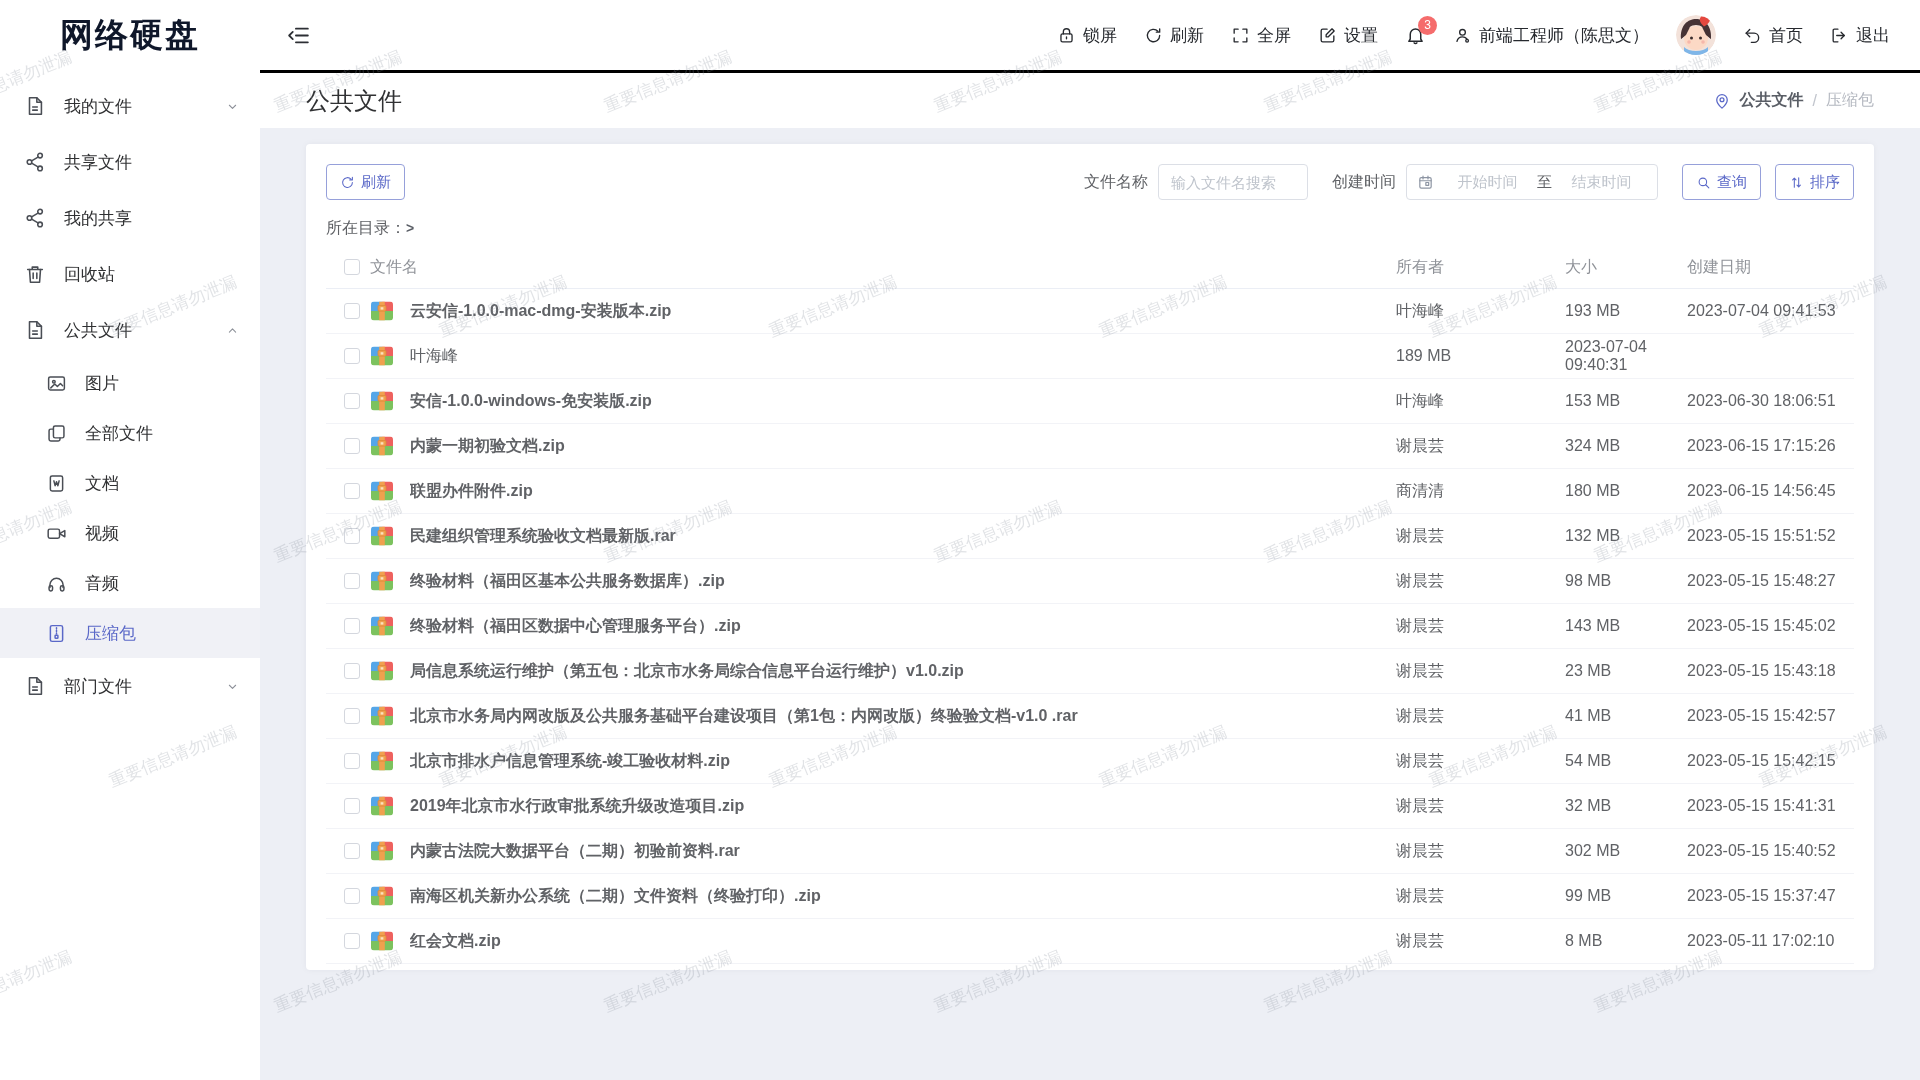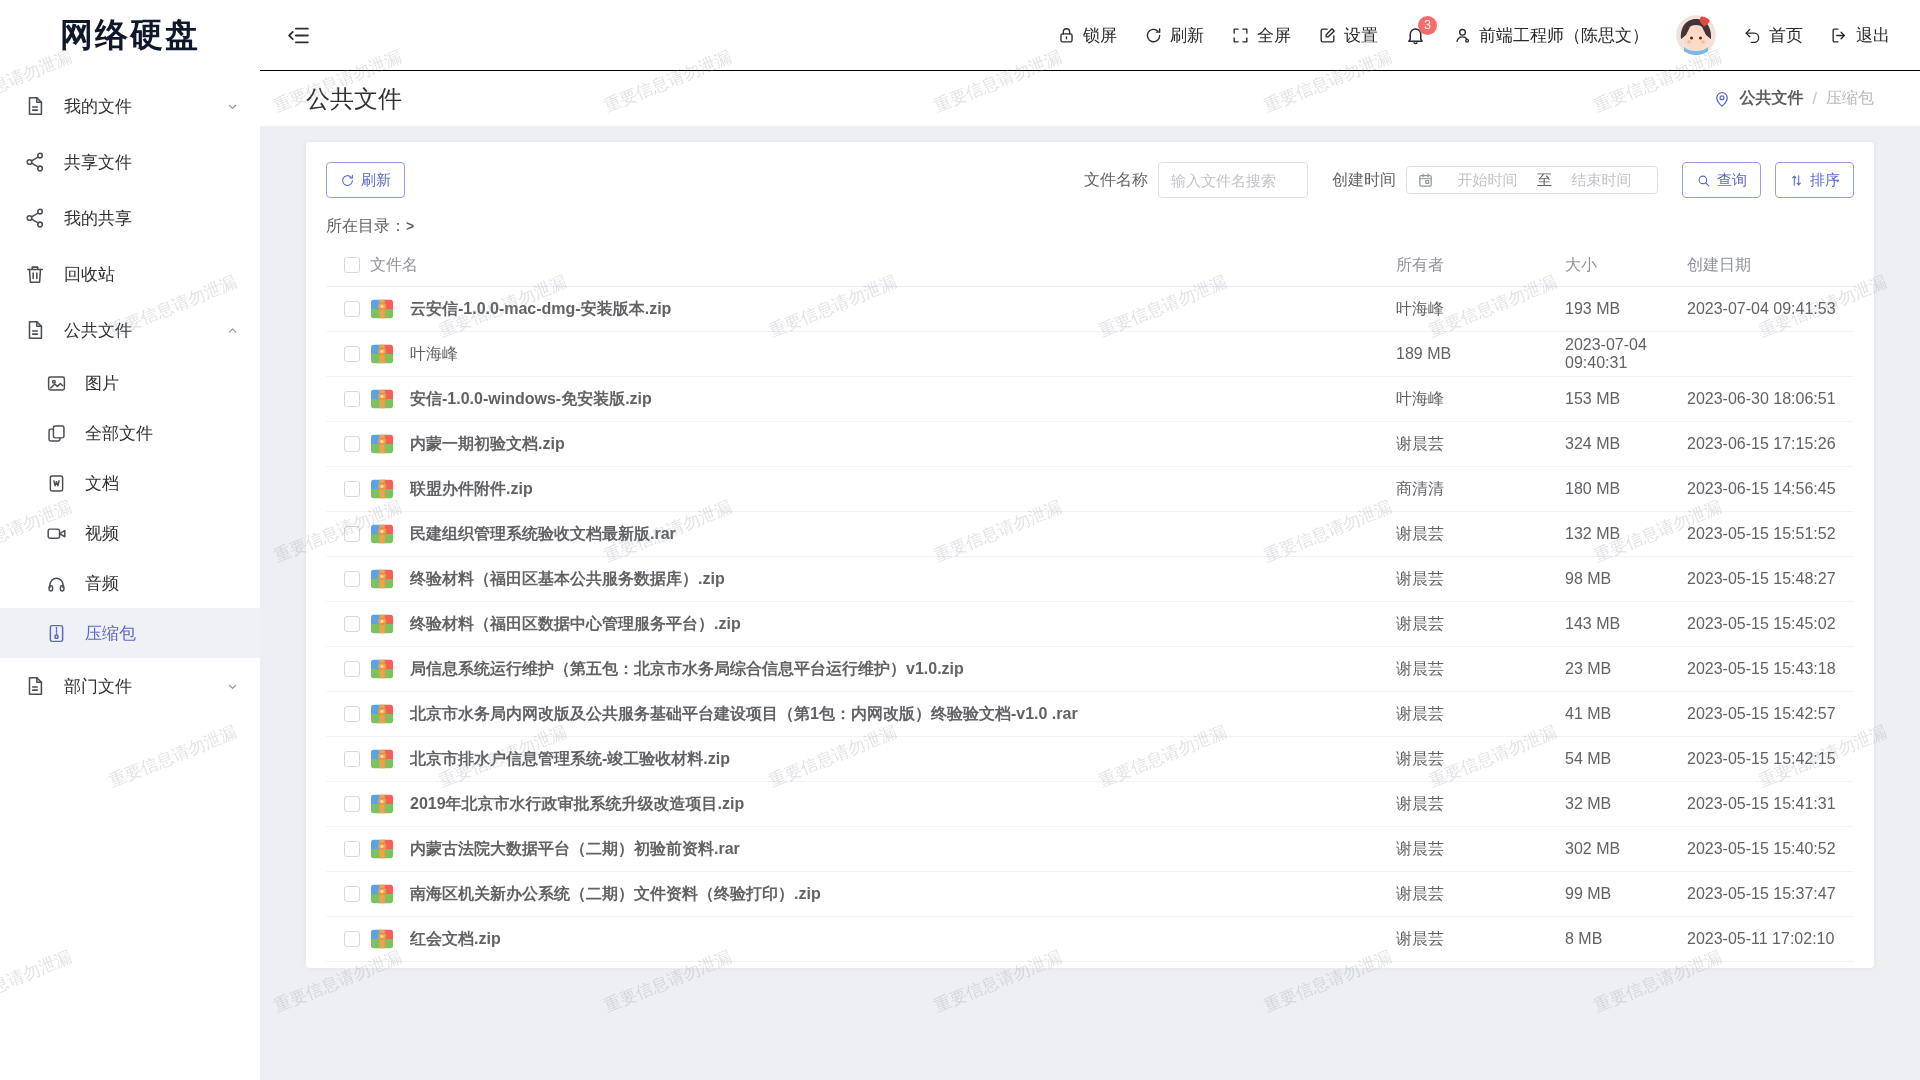--- a/index.html
+++ b/index.html
@@ -21,21 +21,21 @@
   .side-item .ic{width:22px;height:22px;margin-right:18px;display:flex;color:#4a4e55;flex:none;}
   .side-item.l2 .ic{width:21px;height:21px;}
   .side-item .lbl{flex:1;white-space:nowrap;}
   .side-item .chev{width:15px;height:15px;color:#8d9199;display:flex;}
   .side-item.active{background:#f0f1f6;color:#5a68c8;}
   .side-item.active .ic{color:#5a68c8;}
 
   
   .right-col{flex:1;display:flex;flex-direction:column;min-width:0;}
   .topbar{height:70px;background:#fff;display:flex;align-items:center;
-          padding:0 30px 0 26px;border-bottom:1px solid #000000;}
+          padding:0 30px 0 26px;border-bottom:3px solid #000000;}
   .fold{width:25px;height:25px;color:#2c2f34;cursor:pointer;display:flex;}
   .top-right{margin-left:auto;display:flex;align-items:center;gap:27px;}
   .top-act{display:flex;align-items:center;gap:7px;font-size:17px;color:#26292e;cursor:pointer;white-space:nowrap;}
   .top-act .ic{width:19px;height:19px;display:flex;}
   .bell-wrap{position:relative;width:21px;height:21px;color:#26292e;cursor:pointer;display:flex;}
   .badge{position:absolute;top:-9px;right:-11px;background:#f56c6c;color:#fff;
          font-size:12px;min-width:19px;height:19px;line-height:19px;border-radius:10px;
          text-align:center;padding:0 2px;box-sizing:border-box;}
   .avatar{width:40px;height:40px;border-radius:50%;overflow:hidden;cursor:pointer;flex:none;}
 
@@ -56,21 +56,21 @@
   .btn{display:inline-flex;align-items:center;gap:6px;border:1px solid #96a0da;color:#5a68c8;
        background:#fff;border-radius:4px;font-size:15px;padding:0 13px;height:36px;cursor:pointer;white-space:nowrap;}
   .btn .ic{width:15px;height:15px;display:flex;}
   .sp{flex:1;}
   .f-label{font-size:16px;color:#606266;margin:0 10px 0 0;white-space:nowrap;}
   .gap-l{margin-left:24px;}
   .f-input{width:150px;height:36px;border:1px solid #dcdfe6;border-radius:4px;
            padding:0 12px;font-size:15px;color:#606266;box-sizing:border-box;outline:none;
            font-family:inherit;}
   .f-input::placeholder{color:#bfc4cc;}
-  .daterange{width:252px;height:28px;border:1px solid #dcdfe6;border-radius:4px;
+  .daterange{width:252px;height:36px;border:1px solid #dcdfe6;border-radius:4px;
              display:flex;align-items:center;padding:0 10px;box-sizing:border-box;margin-right:24px;}
   .daterange .ic{width:17px;height:17px;color:#8d95a3;display:flex;margin-right:8px;}
   .dr-ph{color:#bfc4cc;font-size:15px;flex:1;text-align:center;white-space:nowrap;}
   .dr-to{color:#606266;font-size:15px;padding:0 4px;}
   .btn + .btn{margin-left:14px;}
 
   
   .dirrow{margin-top:14px;height:28px;display:flex;align-items:center;
           font-size:16px;color:#606266;}
   .dir-arrow{color:#5a5e66;font-weight:700;font-size:14px;}

